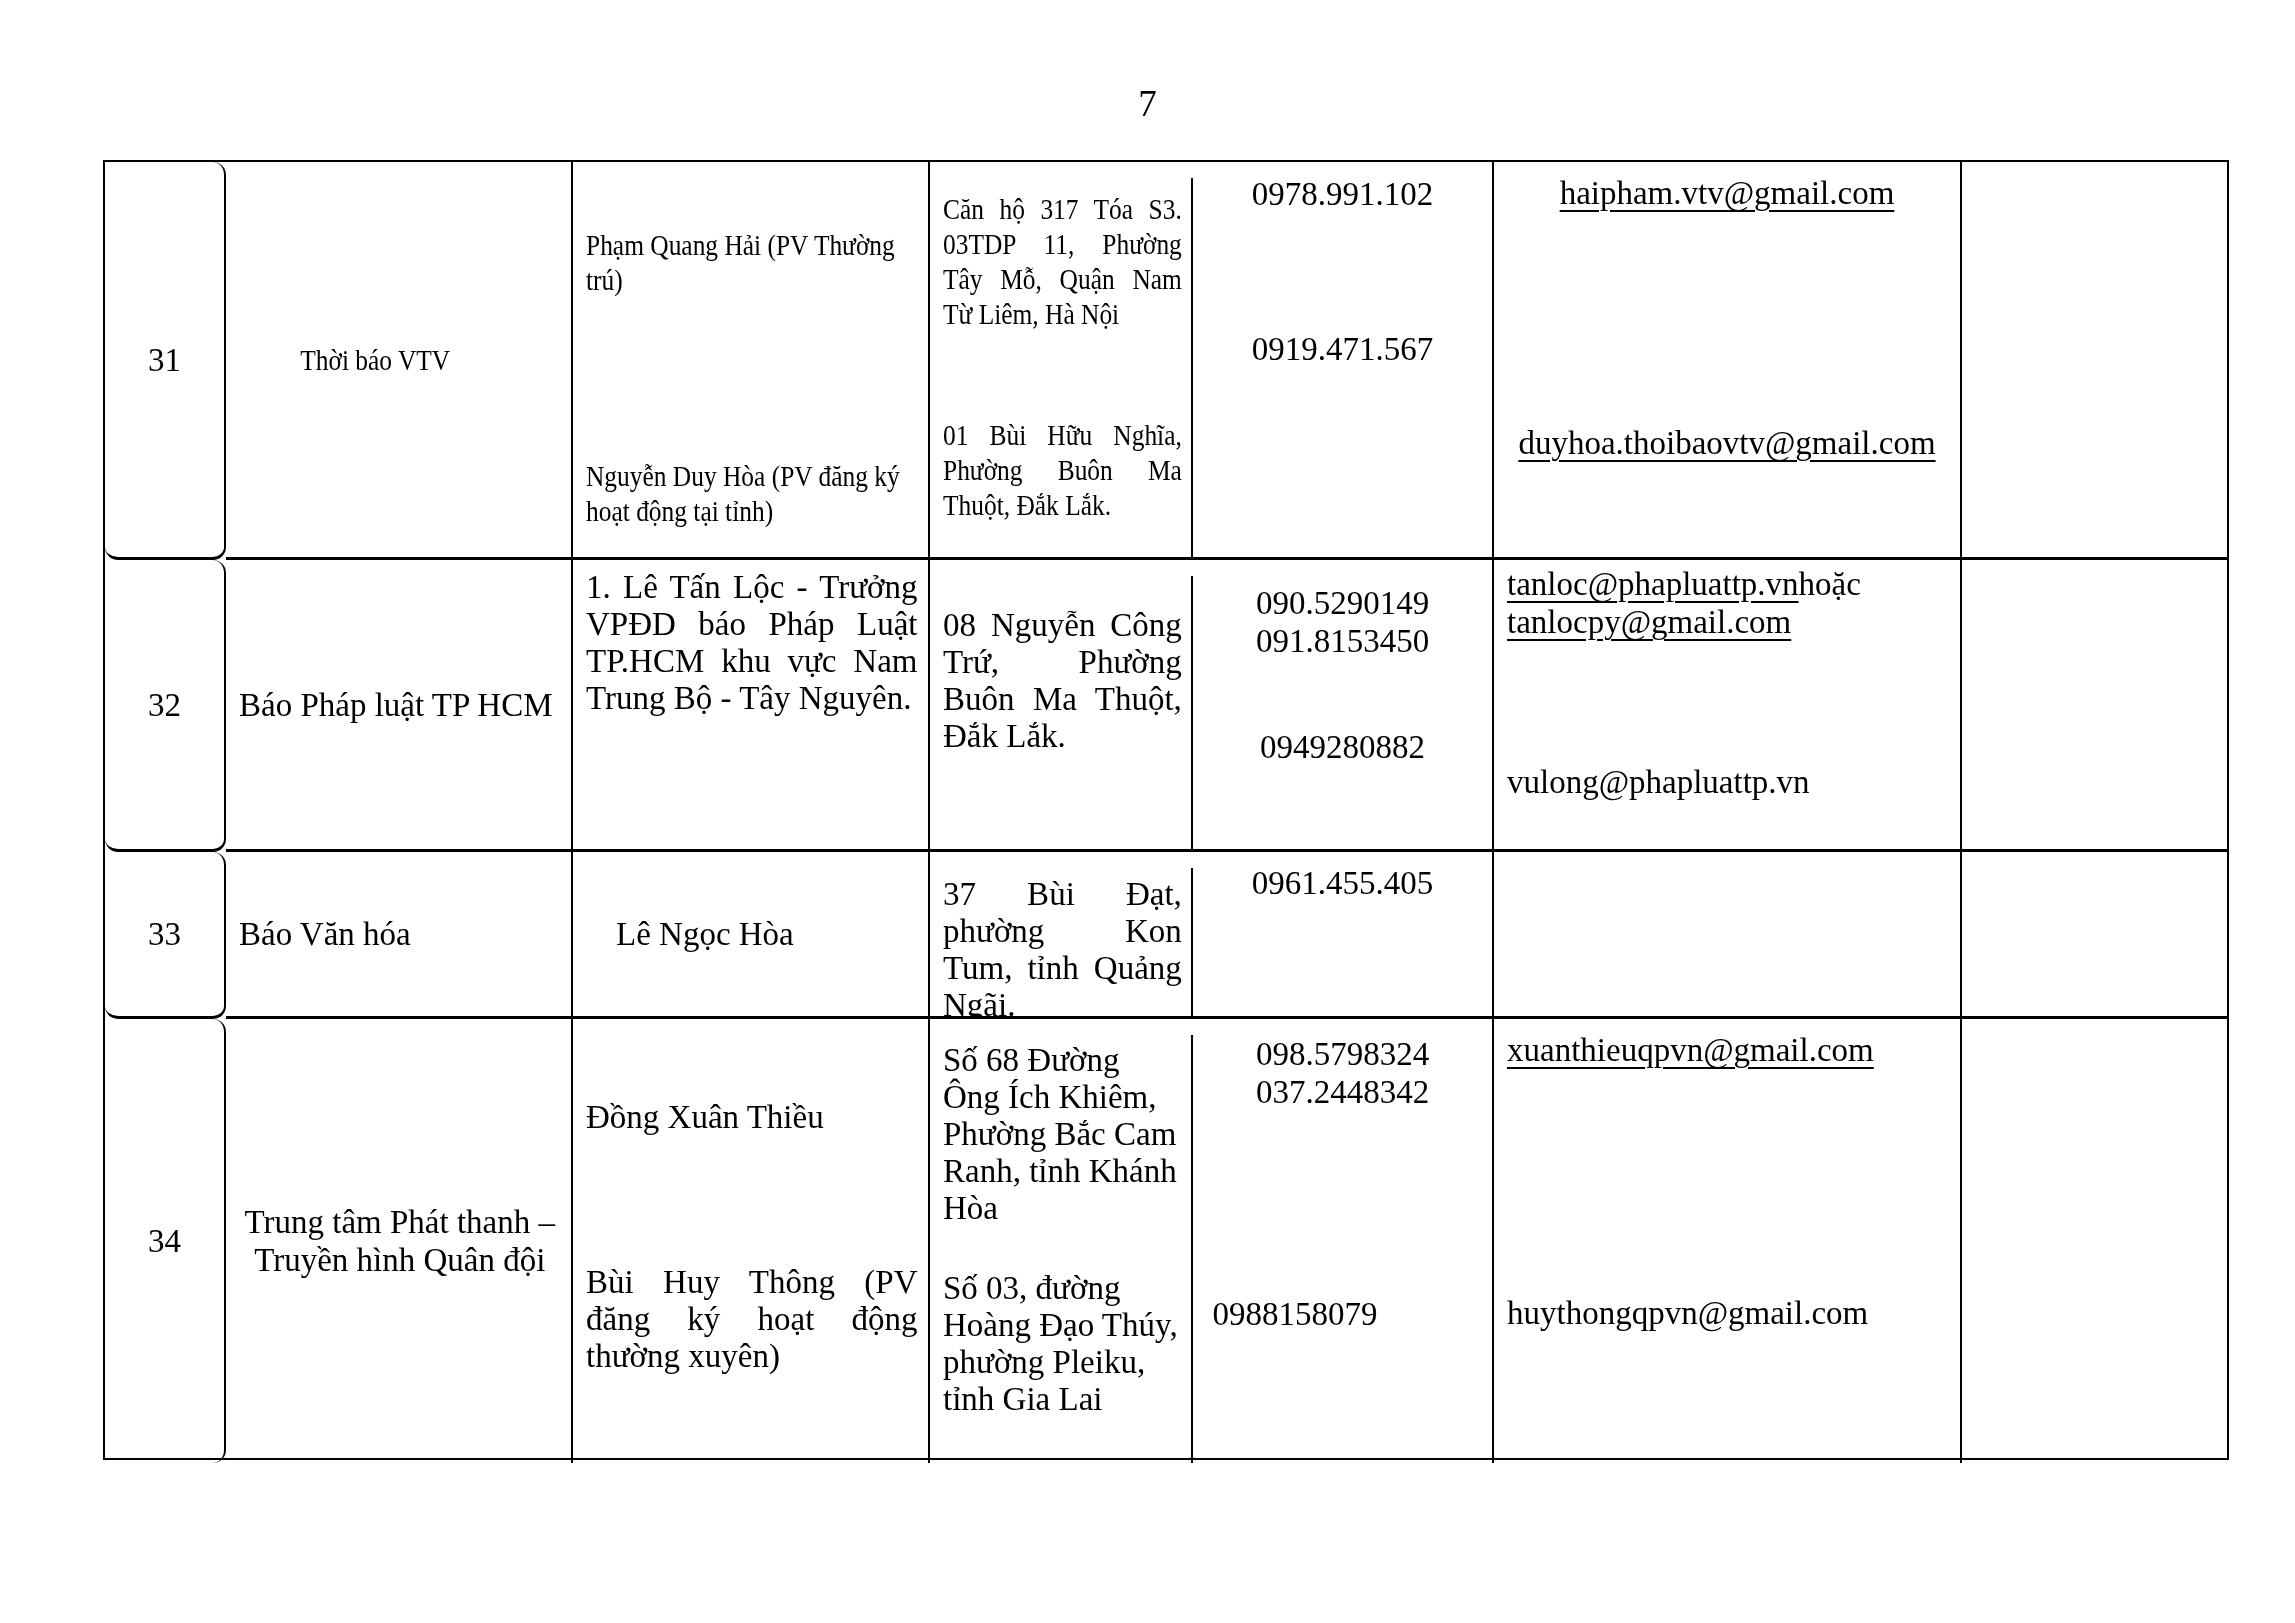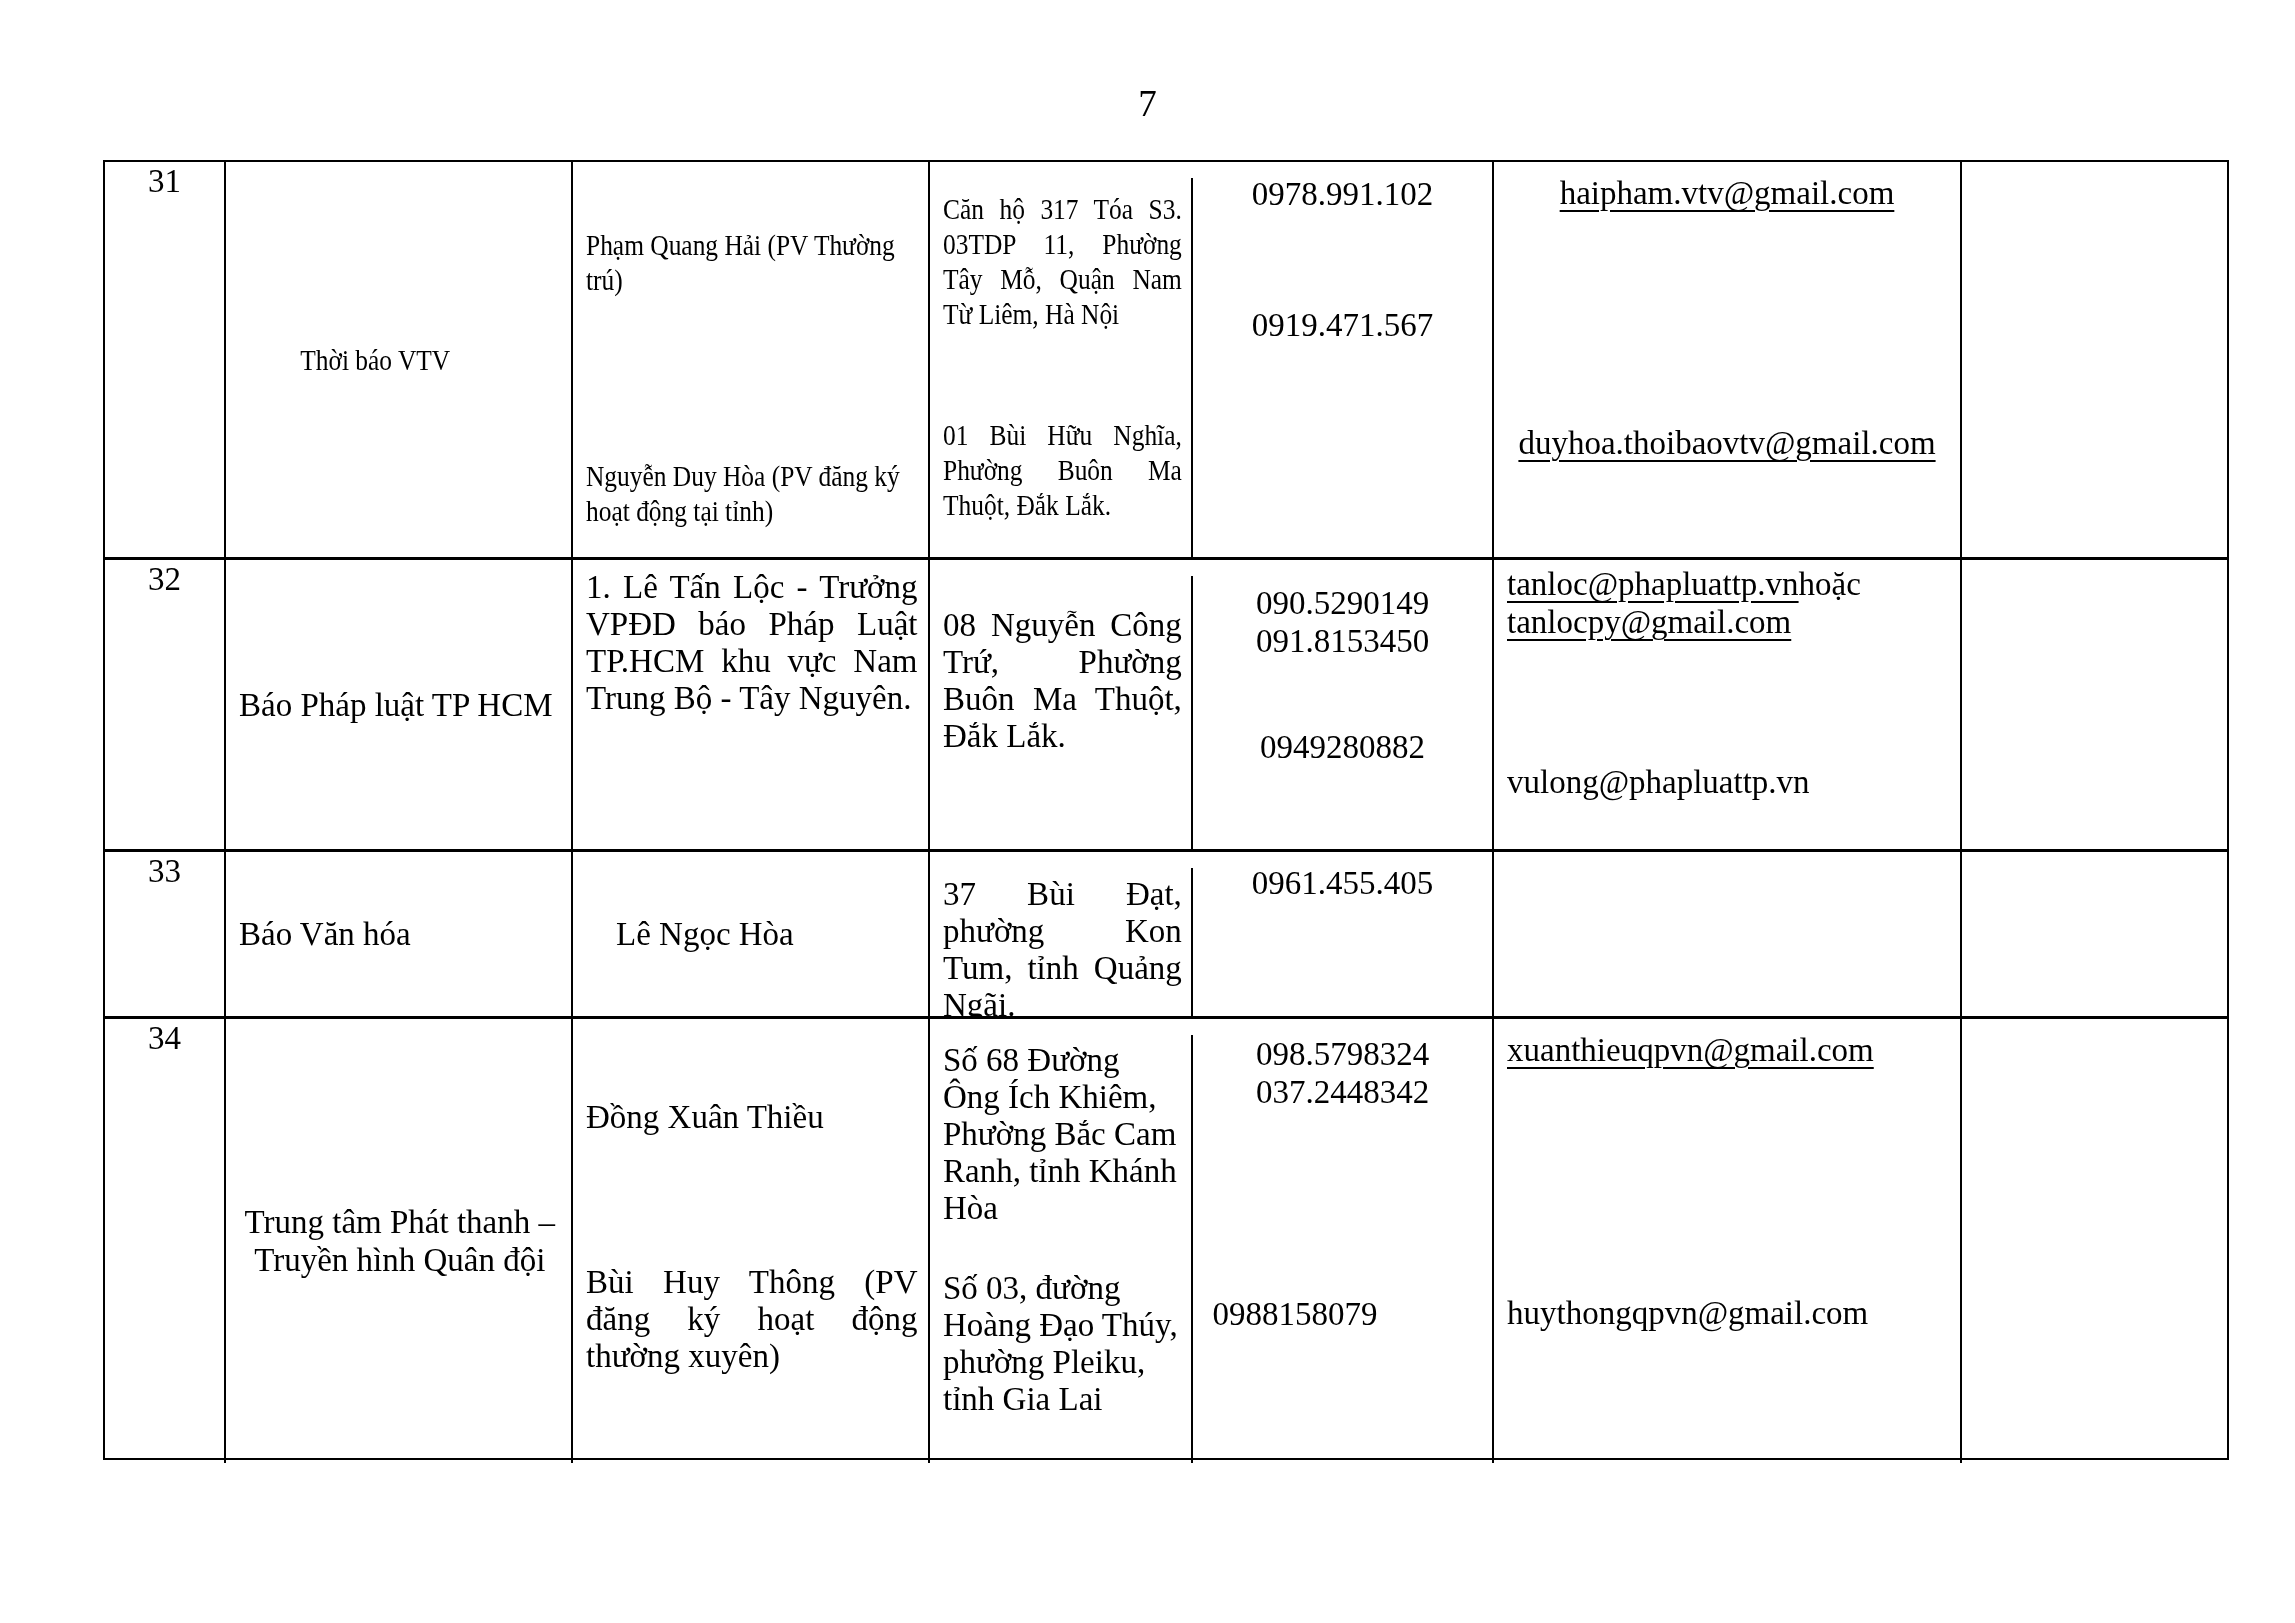--- a/index.html
+++ b/index.html
@@ -22,21 +22,21 @@
     border:2.6px solid #000;
     box-sizing:border-box;
   }
   .cell{
     position:relative;box-sizing:border-box;overflow:hidden;
     border-right:2px solid #000;border-bottom:3.3px solid #000;
     font-size:33px;line-height:38px;
   }
   .last-col{border-right:none;}
   .last-row{border-bottom:none;}
-  .stt{display:flex;justify-content:center;}
+  .stt{display:flex;align-items:center;justify-content:center;border-radius:13px;}
   .org{display:flex;align-items:center;padding:0 10.5px 0 13px;text-align:center;}
   .per{padding:0 10.5px 0 13px;}
   .adr{padding:0 9.2px 0 13px;text-align:justify;line-height:37px;margin-top:16px;}
   .pho{text-align:center;}
   .eml{padding:0 10.5px 0 13px;}
   .eml-ctr{text-align:center;padding:0 6.5px;}
   .jst{text-align:justify;}
   .left{text-align:left;}
   .cond{width:118%;transform:scaleX(0.8475);transform-origin:0 0;
         font-size:30px;line-height:35px;}
@@ -65,21 +65,21 @@
     </div>
   </div>
   <div class="cell adr">
     <div class="cond jst">
       <div class="blk" style="margin-top:13px">Căn hộ 317 Tóa S3. 03TDP 11, Phường Tây Mỗ, Quận Nam Từ Liêm, Hà Nội</div>
       <div class="blk" style="margin-top:86px">01 Bùi Hữu Nghĩa, Phường Buôn Ma Thuột, Đắk Lắk.</div>
     </div>
   </div>
   <div class="cell pho">
     <div class="blk" style="margin-top:13px">0978.991.102</div>
-    <div class="blk" style="margin-top:93px">0919.471.567</div>
+    <div class="blk" style="margin-top:117px">0919.471.567</div>
   </div>
   <div class="cell eml eml-ctr">
     <div class="blk" style="margin-top:11.8px">
       <span class="u">haipham.vtv@gmail.com</span>
     </div>
     <div class="blk" style="margin-top:212px">
       <span class="u">duyhoa.thoibaovtv@gmail.com</span>
     </div>
   </div>
   <div class="cell last-col"></div>

